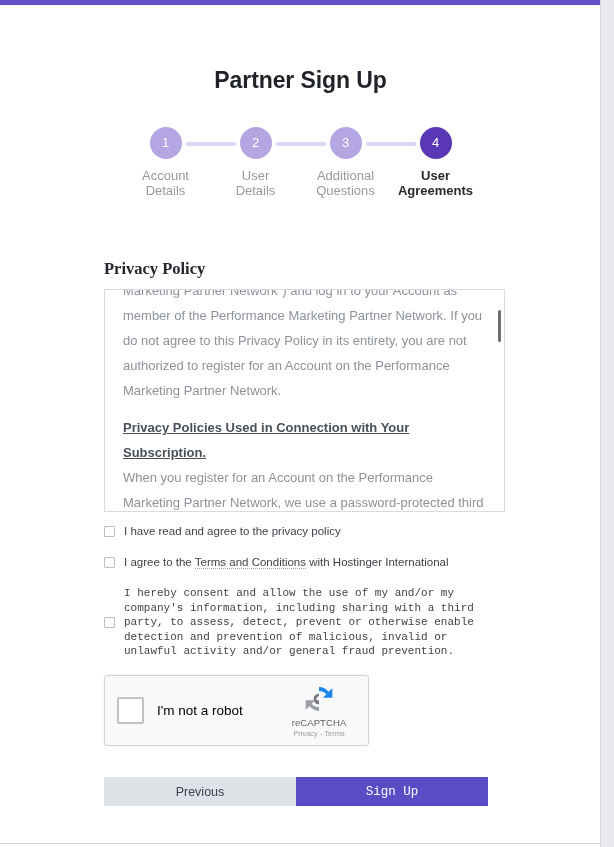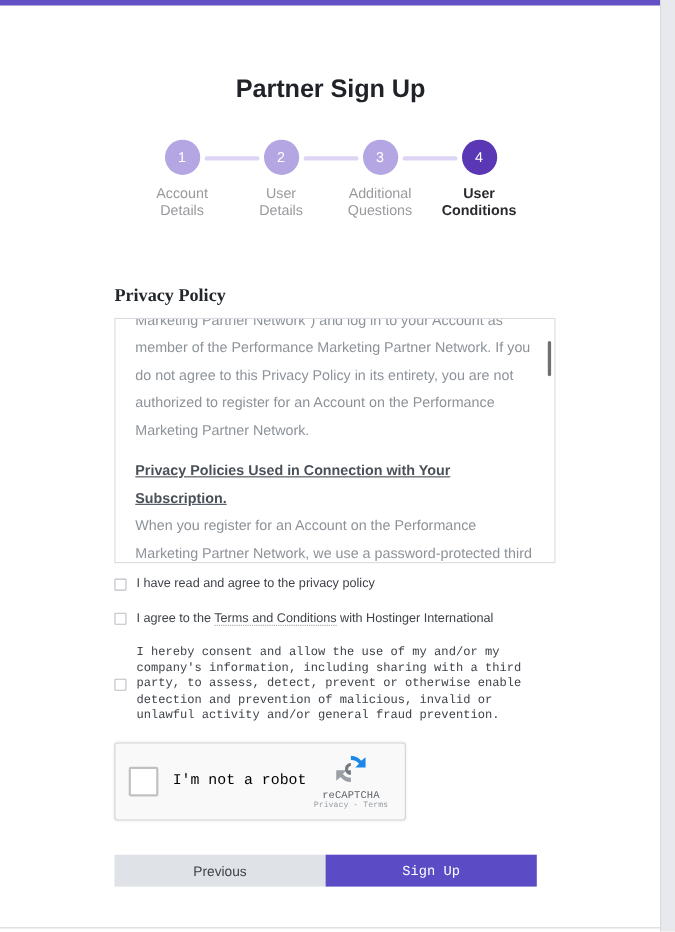--- a/index.html
+++ b/index.html
@@ -206,21 +206,20 @@
     margin-top: 6px;
     width: 265px;
     height: 71px;
     border: 1px solid #d3d3d3;
     border-radius: 3px;
     background: #f9f9f9;
     box-shadow: 0 0 3px rgba(0,0,0,0.08);
     display: flex;
     align-items: center;
     padding: 0 12px;
-    font-family: Liberation Mono, monospace;
   }
   .rc-box {
     width: 27px;
     height: 27px;
     background: #fff;
     border: 2px solid #c1c1c1;
     border-radius: 2px;
   }
   .rc-text {
     margin-left: 13px;
@@ -311,21 +310,21 @@
             <div>Additional</div>
             <div>Questions</div>
           </div>
         </div>
 
         <div class="step active">
           <div class="step-circle">4</div>
 
           <div class="step-label">
             <div>User</div>
-            <div>Conditions</div>
+            <div>Agreements</div>
           </div>
         </div>
 
       </div>
     </div>
 
     <div class="section">
 
       <div class="section-title">Privacy Policy</div>
 

